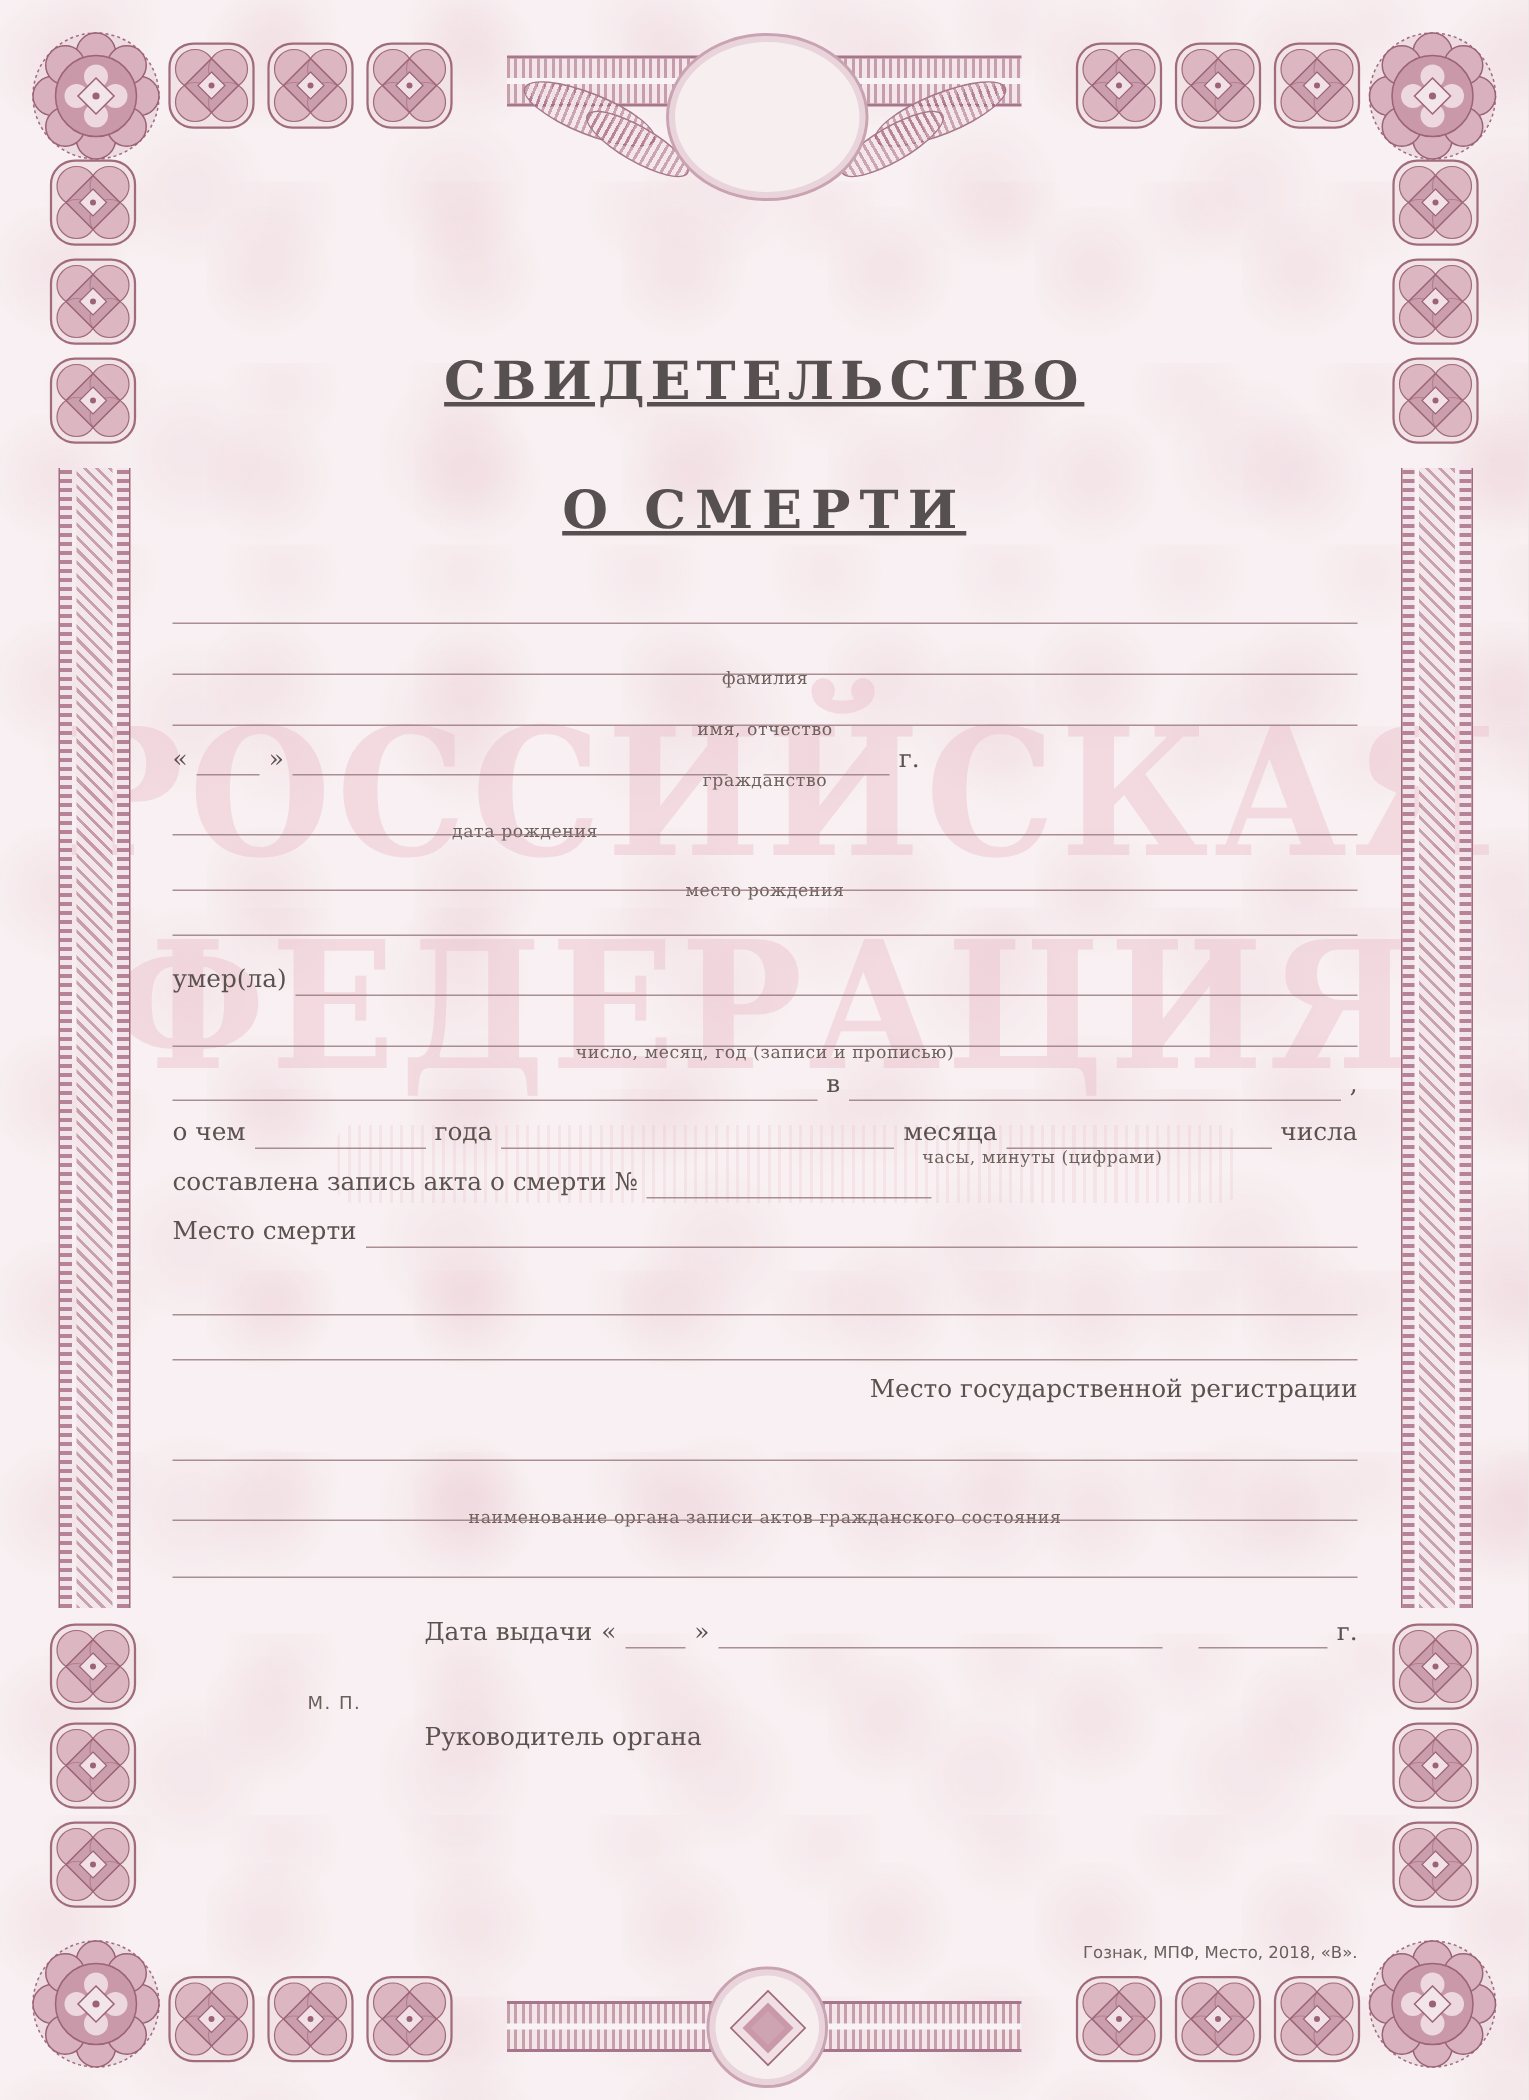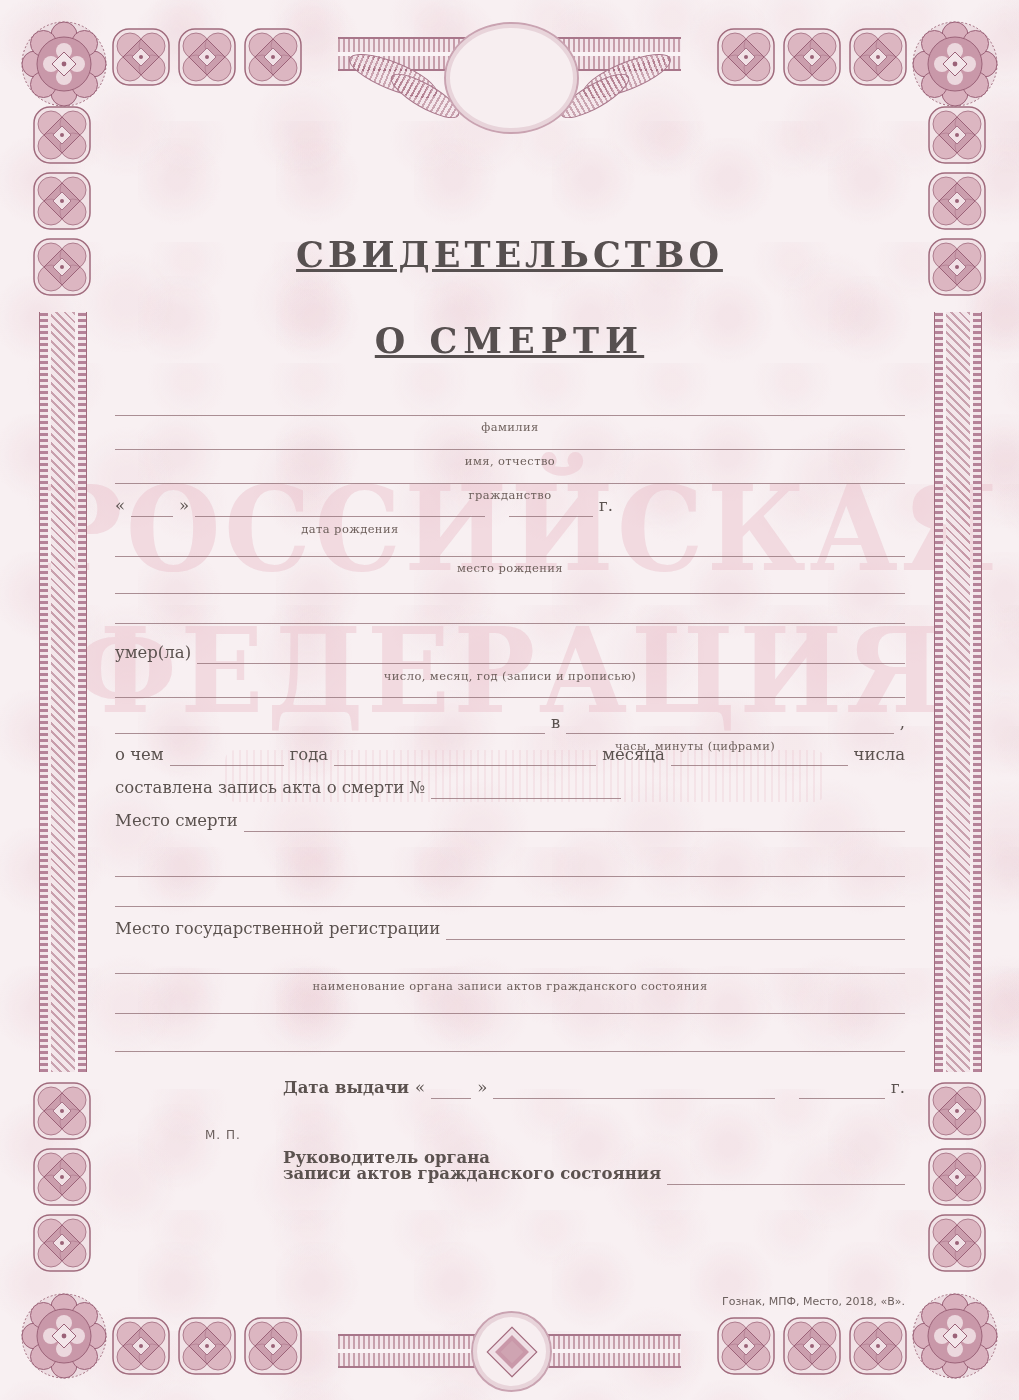--- a/index.html
+++ b/index.html
@@ -60,22 +60,22 @@
     background:repeating-linear-gradient(90deg,rgba(228,175,188,.35) 0 2px,transparent 2px 7px);
   }
   
   .content{position:absolute;inset:0;z-index:2;}
   .title{position:absolute;left:0;right:0;text-align:center;
     font-weight:700;font-size:35px;letter-spacing:4px;color:#575050;text-decoration:underline;}
   .row{position:absolute;display:flex;align-items:flex-end;gap:6px;height:24px;}
   .rule{border-bottom:1px solid rgba(150,118,124,.8);height:16px;}
   .grow{flex:1;}
   .ftext{font-size:16.5px;color:#5b524f;white-space:nowrap;line-height:1.25;}
-  .bold{font-weight:700;}
-  .flabel{position:absolute;text-align:center;font-size:11.5px;letter-spacing:.4px;color:#6e605c;}
+  .bold{font-weight:400;}
+  .flabel{position:absolute;text-align:center;font-size:11.5px;letter-spacing:.4px;color:#6e605c;margin-top:25px;}
   .seal{position:absolute;font-family:"DejaVu Sans","Liberation Sans",sans-serif;
     font-size:12px;letter-spacing:1px;color:#6b5f5d;}
   .imprint{position:absolute;text-align:right;font-family:"DejaVu Sans","Liberation Sans",sans-serif;
     font-size:11px;color:#6b5f5d;}
   .spacer12{width:12px;}
 </style>
 </head>
 <body>
 
 <div class="page">
@@ -276,21 +276,21 @@
       <span class="ftext">Место смерти</span>
       <span class="rule grow"></span>
     </div>
     <div class="row" style="left:115px;width:790px;top:853px;">
       <span class="rule grow"></span>
     </div>
     <div class="row" style="left:115px;width:790px;top:883px;">
       <span class="rule grow"></span>
     </div>
 
-    <div class="row" style="left:115px;width:790px;top:916px;">
+    <div class="row" style="left:115px;width:790px;top:916px;flex-direction:column;">
       <span class="ftext">Место государственной регистрации</span>
       <span class="rule grow"></span>
     </div>
     <div class="row" style="left:115px;width:790px;top:950px;">
       <span class="rule grow"></span>
     </div>
     <div class="flabel" style="left:115px;width:790px;top:979px;">наименование органа записи актов гражданского состояния</div>
     <div class="row" style="left:115px;width:790px;top:990px;">
       <span class="rule grow"></span>
     </div>
@@ -305,20 +305,16 @@
       <span class="ftext">»</span>
       <span class="rule grow"></span>
       <span class="spacer12"></span>
       <span class="rule" style="width:86px;"></span>
       <span class="ftext">г.</span>
     </div>
 
     <div class="seal" style="left:205px;top:1128px;">М. П.</div>
 
     <div class="ftext bold" style="position:absolute;left:283px;top:1148px;">Руководитель органа</div>
-    <div class="row" style="left:283px;width:622px;top:1161px;">
-      <span class="ftext bold">записи актов гражданского состояния</span>
-      <span class="rule grow"></span>
-    </div>
 
     <div class="imprint" style="left:600px;width:305px;top:1295px;">Гознак, МПФ, Место, 2018, «В».</div>
   </div>
 </div>
 
 </body></html>

